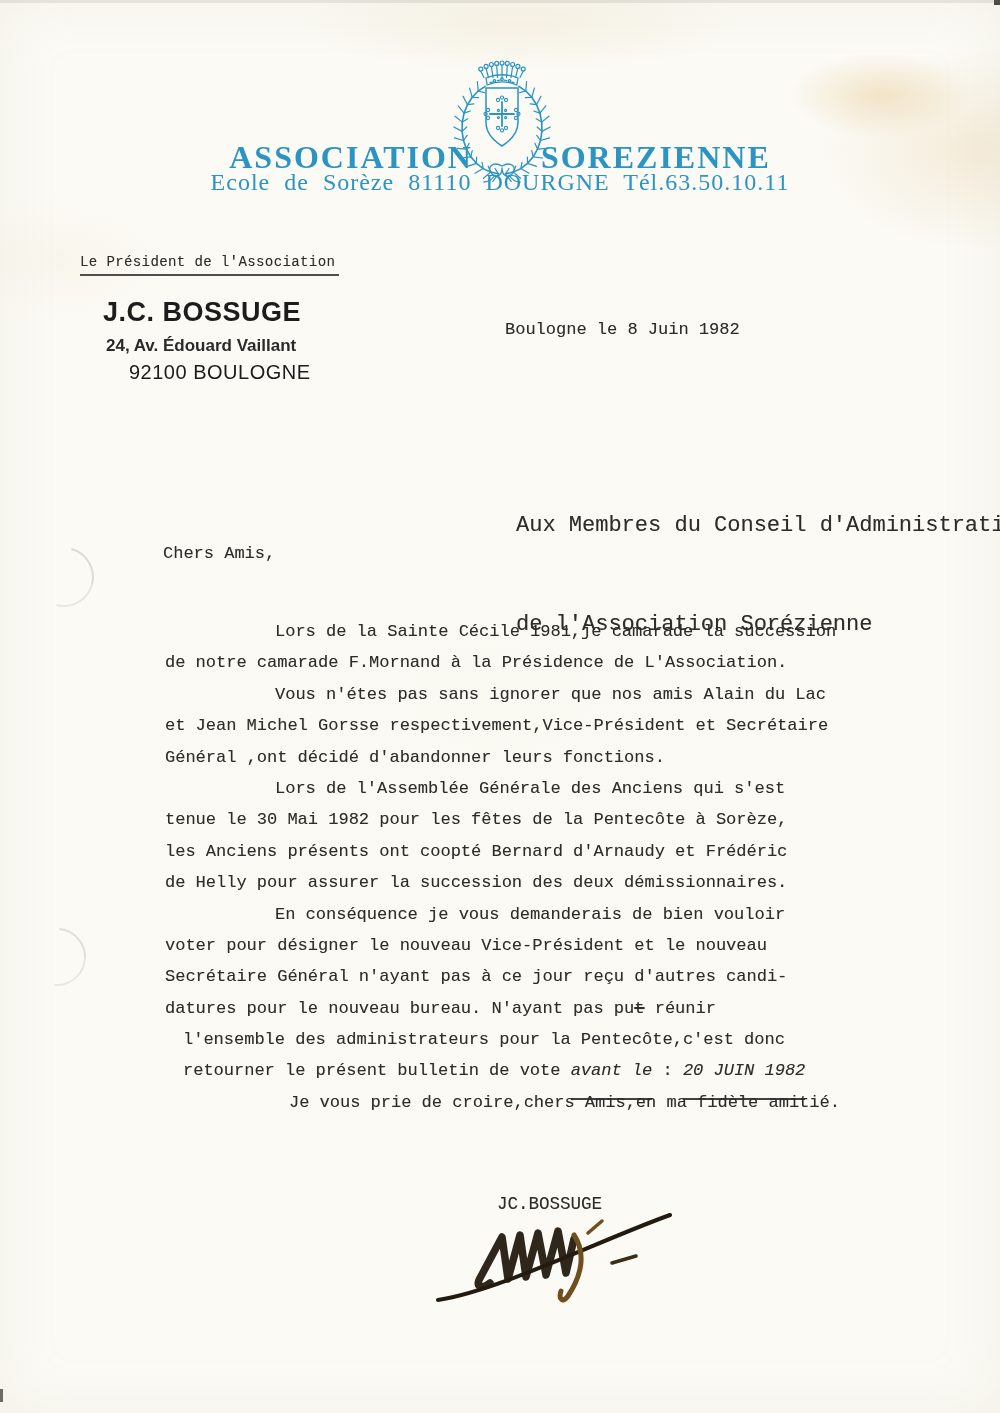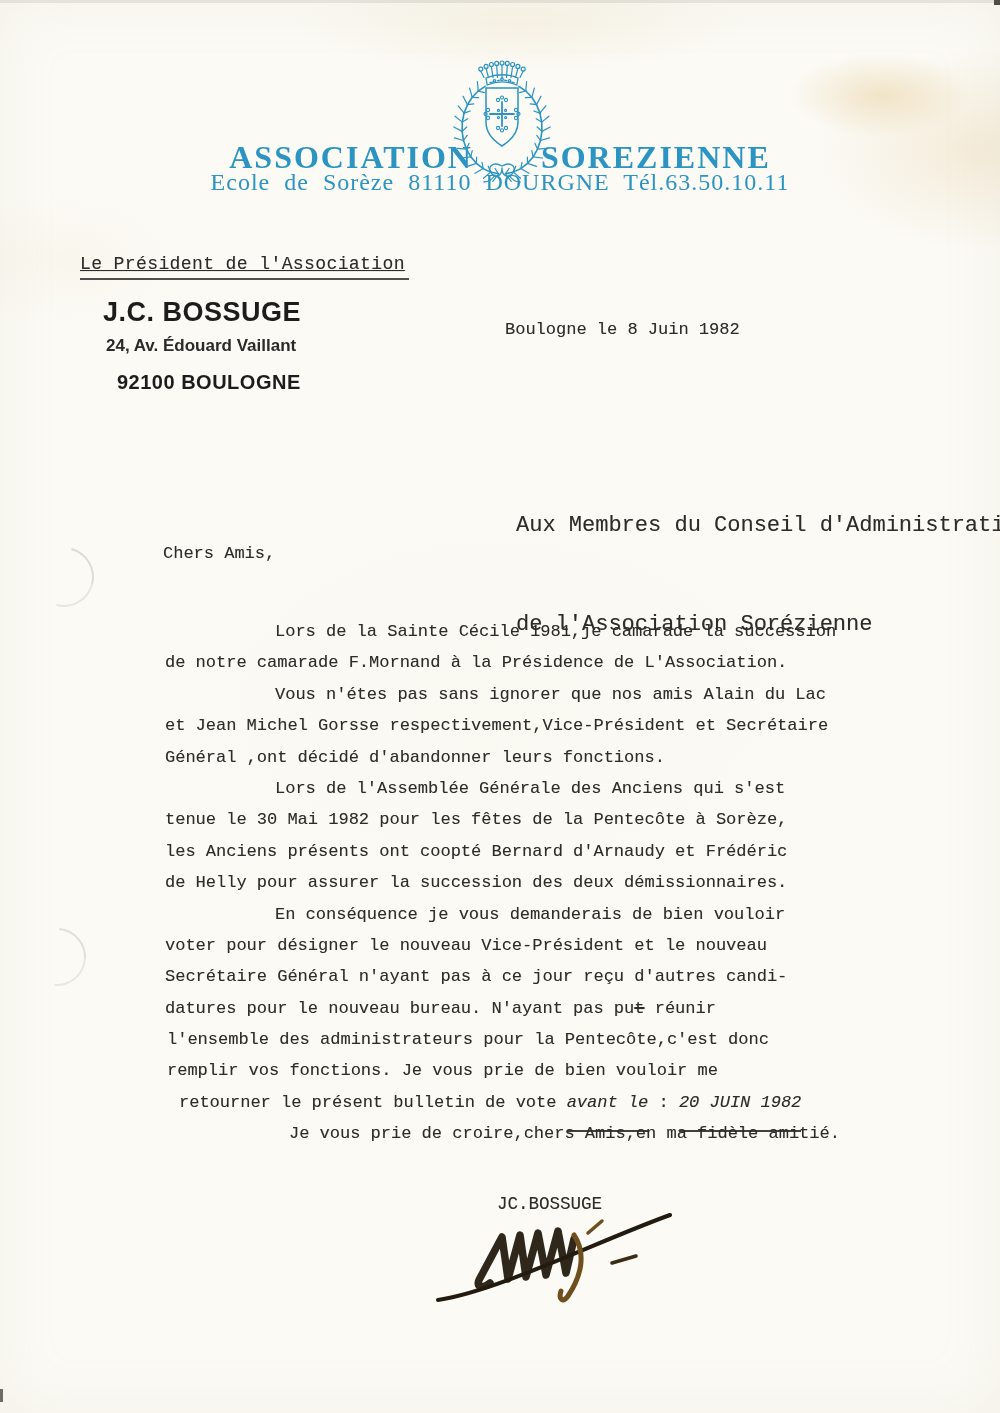--- a/index.html
+++ b/index.html
@@ -32,38 +32,38 @@
   
   .org-row{top:139px;left:0;width:1000px;display:flex;justify-content:center;gap:68px;
     font-family:"Liberation Serif","DejaVu Serif",serif;color:var(--header-blue);
     font-size:32px;letter-spacing:2px;font-weight:700;}
   .org-sub{top:169px;left:0;width:1000px;text-align:center;
     font-family:"Liberation Serif","DejaVu Serif",serif;color:var(--header-blue);
     font-size:24px;letter-spacing:1px;word-spacing:7px;}
   #crest{left:450px;top:54px;}
 
   
-  .president{left:80px;top:254px;font-size:18px;letter-spacing:.4px;
-    border-bottom:2px solid rgba(48,48,48,.85);padding-bottom:4px;padding-right:4px;text-decoration:underline;}
+  .president{left:80px;top:254px;font-size:14px;letter-spacing:.4px;
+    border-bottom:2px solid rgba(48,48,48,.85);padding-bottom:4px;padding-right:4px;}
   .stamp-name{left:103px;top:297px;font-family:"Liberation Sans","DejaVu Sans",sans-serif;
     font-weight:700;font-size:27px;letter-spacing:.5px;color:var(--stamp-ink);}
   .stamp-street{left:106px;top:336px;font-family:"Liberation Sans","DejaVu Sans",sans-serif;
     font-weight:700;font-size:17px;color:#2a2a2a;}
-  .stamp-city{left:117px;top:361px;font-family:"Liberation Sans","DejaVu Sans",sans-serif;
-    font-weight:700;font-size:20px;letter-spacing:.5px;color:var(--stamp-ink);margin-top:10px;}
+  .stamp-city{left:129px;top:361px;font-family:"Liberation Sans","DejaVu Sans",sans-serif;
+    font-weight:400;font-size:20px;letter-spacing:.5px;color:var(--stamp-ink);}
 
   .dateline{left:505px;top:320px;font-size:17px;}
   .recipient{left:516px;top:443px;font-size:22px;line-height:33px;white-space:pre;}
   .salutation{left:163px;top:544px;font-size:17px;}
 
   
   .body{left:165px;top:622px;font-size:17px;width:760px;}
   .tline{height:31.4px;white-space:pre;}
   .tline.indent{padding-left:110px;}
-  .tline:nth-child(14),.tline:nth-child(15){margin-left:2px;}
+  .tline:nth-child(14),.tline:nth-child(15){margin-left:18px;}
   .tline:nth-child(16),.tline:nth-child(17){margin-left:14px;}
   .u{border-bottom:2px solid rgba(46,44,42,.9);padding-bottom:18px;font-style:italic;}
   .strike{text-decoration:line-through;text-decoration-thickness:2px;}
 
   .sig-typed{left:497px;top:1194px;font-size:17.5px;}
   #signature{left:428px;top:1203px;}
 
   
   .punch{border-radius:50%;border:2px solid transparent;}
   .punch1{left:34px;top:547px;width:56px;height:56px;
@@ -215,21 +215,20 @@
       <div class="tline"><span>Général ,ont décidé d'abandonner leurs fonctions.</span></div>
       <div class="tline indent"><span>Lors de l'Assemblée Générale des Anciens qui s'est</span></div>
       <div class="tline"><span>tenue le 30 Mai 1982 pour les fêtes de la Pentecôte à Sorèze,</span></div>
       <div class="tline"><span>les Anciens présents ont coopté Bernard d'Arnaudy et Frédéric</span></div>
       <div class="tline"><span>de Helly pour assurer la succession des deux démissionnaires.</span></div>
       <div class="tline indent"><span>En conséquence je vous demanderais de bien vouloir</span></div>
       <div class="tline"><span>voter pour désigner le nouveau Vice-Président et le nouveau</span></div>
       <div class="tline"><span>Secrétaire Général n'ayant pas à ce jour reçu d'autres candi-</span></div>
       <div class="tline"><span>datures pour le nouveau bureau. N'ayant pas pu</span><span class="strike">t</span><span> réunir</span></div>
       <div class="tline"><span>l'ensemble des administrateurs pour la Pentecôte,c'est donc</span></div>
-      <div class="tline"><span>remplir vos fonctions. Je vous prie de bien vouloir me</span></div>
       <div class="tline"><span>retourner le présent bulletin de vote </span><span class="u">avant le</span><span> : </span><span class="u">20 JUIN 1982</span></div>
       <div class="tline indent"><span>Je vous prie de croire,chers Amis,en ma fidèle amitié.</span></div>
     </div>
 
   <div class="abs mono sig-typed">JC.BOSSUGE</div>
   <svg id="signature" class="abs" width="260" height="105" viewBox="0 0 260 105" fill="none" stroke-linecap="round" stroke-linejoin="round">
     <path d="M10 97 C70 88 170 38 242 12" stroke="var(--signature-ink)" stroke-width="4"></path>
     <path d="M62 80 C54 86 48 84 51 77 L74 34 L80 76 L92 32 L98 74 L110 30 L118 72 L130 28 L138 70 L146 36" stroke="var(--signature-ink)" stroke-width="7.5" opacity=".95"></path>
     <path d="M146 32 C158 50 154 72 140 93 C135 100 130 97 133 88" stroke="var(--signature-brown)" stroke-width="5"></path>
     <path d="M160 30 L174 18" stroke="var(--signature-brown)" stroke-width="3.5"></path>

